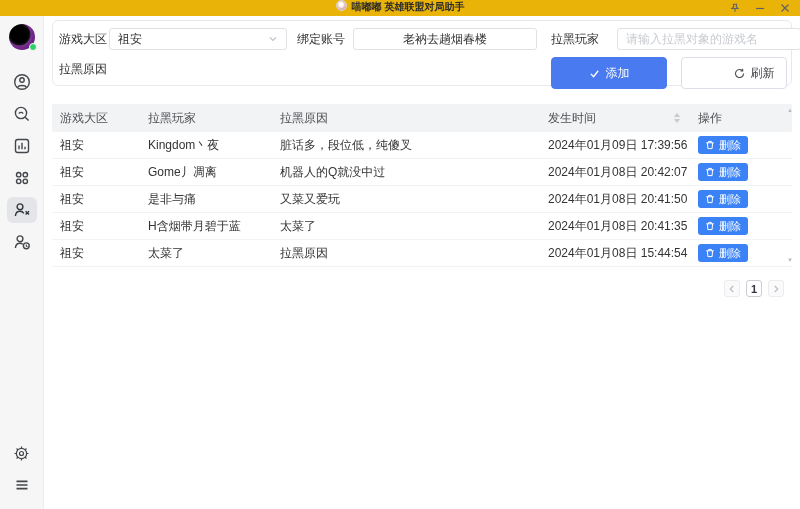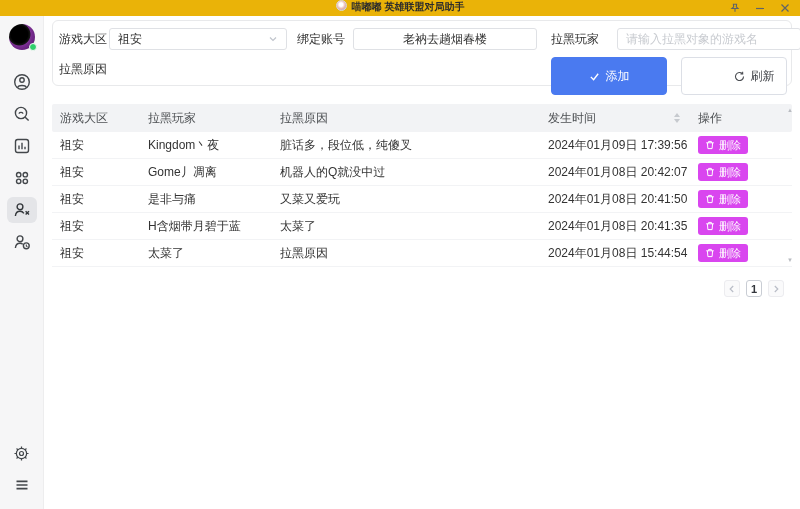--- a/index.html
+++ b/index.html
@@ -52,21 +52,21 @@
   .f-label { position:absolute; line-height:22px; color:#333; white-space:nowrap; }
   .f-input, .f-select {
     position:absolute; height:22px; border:1px solid #dfe1e5; border-radius:3px;
     background:#fff; font-size:12px; color:#333; padding:0 8px;
     font-family:"Liberation Sans","DejaVu Sans",sans-serif; outline:none;
   }
   .f-input::placeholder { color:#c8cbd0; }
   .f-select { display:flex; align-items:center; justify-content:space-between; cursor:default; }
   .chev { color:#c0c4cc; display:flex; }
   .btn {
-    position:absolute; height:38px; border-radius:4px; font-size:12px;
+    position:absolute; height:32px; border-radius:4px; font-size:12px;
     display:flex; align-items:center; justify-content:center; gap:6px; cursor:default;
     font-family:"Liberation Sans","DejaVu Sans",sans-serif;
   }
   .btn-primary { background:#4a7af0; color:#fff; border:1px solid #4a7af0; }
   .btn-plain { background:#fff; color:#3c3f44; border:1px solid #dcdfe6; }
   
   .table { position:absolute; left:8px; top:88px; width:740px; }
   .thead {
     display:flex; height:28px; align-items:center; background:#f2f3f5;
     border-radius:2px; color:#4e5154; font-size:12px;
@@ -80,21 +80,21 @@
   .sort-carets { margin-left:auto; margin-right:10px; display:flex; flex-direction:column; align-items:center; }
   .caret-up   { width:0; height:0; border-left:3.5px solid transparent; border-right:3.5px solid transparent; border-bottom:4px solid #c6c9ce; }
   .caret-down { width:0; height:0; border-left:3.5px solid transparent; border-right:3.5px solid transparent; border-top:4px solid #c6c9ce; margin-top:2px; }
   .tbody { position:relative; }
   .trow {
     display:flex; height:27px; align-items:center;
     border-bottom:1px solid #f2f3f5; color:#333; font-size:12px;
   }
   .del-btn {
     display:inline-flex; align-items:center; gap:4px; height:18px; padding:0 7px;
-    background:#d946ef; border:none; border-radius:3px; color:#fff; font-size:11px;
+    background:#3b82f6; border:none; border-radius:3px; color:#fff; font-size:11px;
     font-family:"Liberation Sans","DejaVu Sans",sans-serif; cursor:default;
   }
   .scrollbar {
     position:absolute; right:-3px; top:3px; bottom:4px; width:10px;
     display:flex; flex-direction:column; justify-content:space-between; align-items:center;
     color:#b9bcc1; font-size:6px; line-height:6px;
   }
   
   .pagination { position:absolute; right:16px; top:264px; display:flex; align-items:center; gap:6px; }
   .pg-btn {

